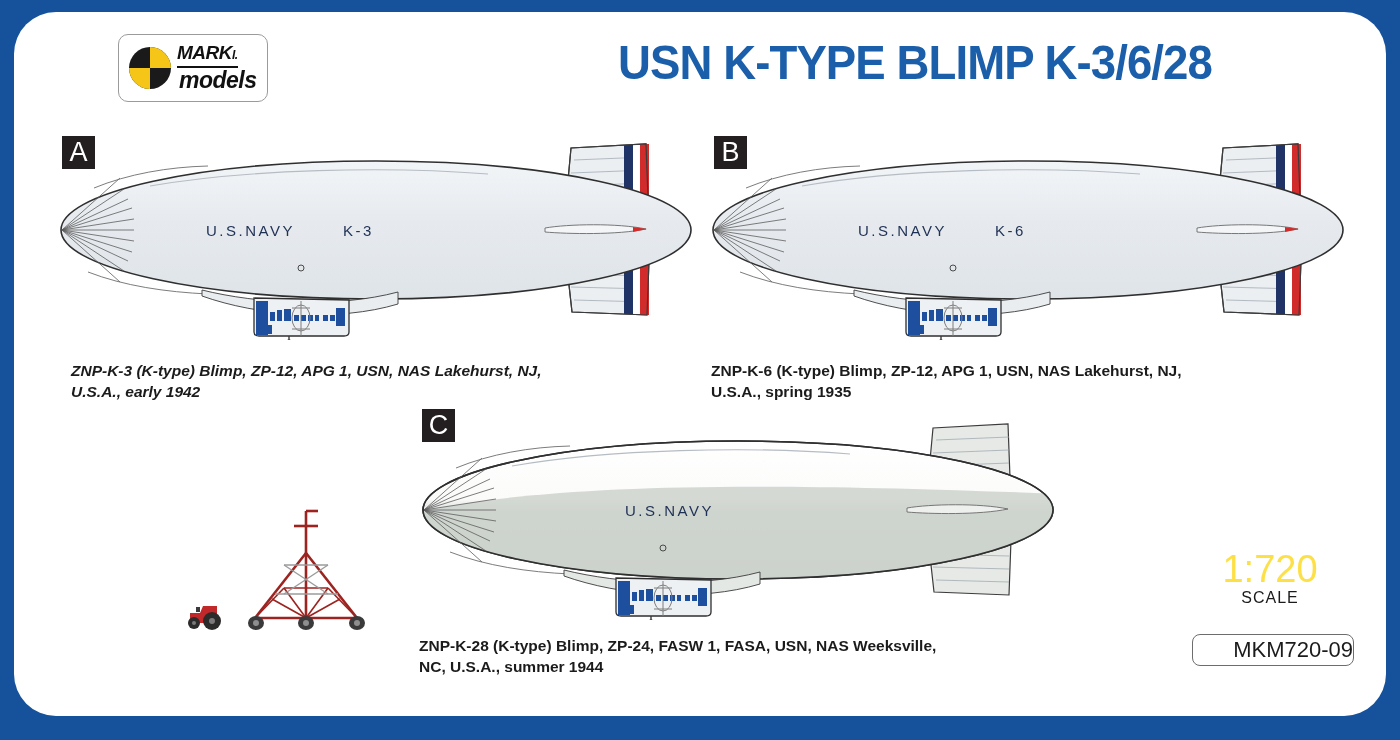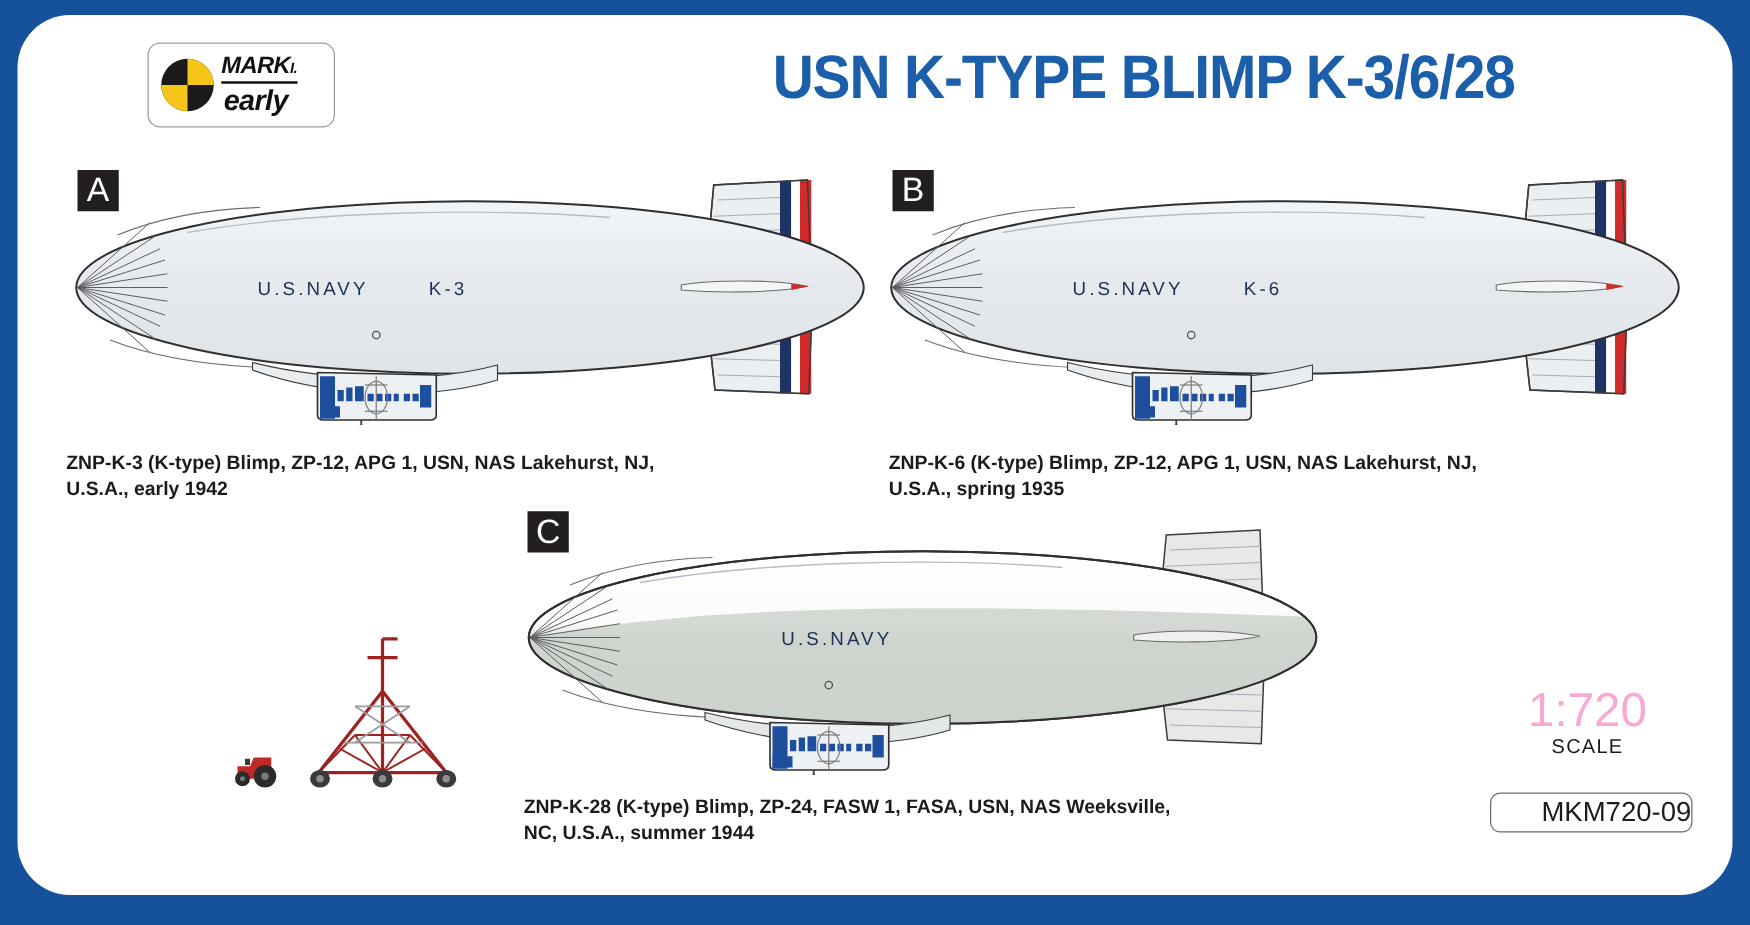--- a/index.html
+++ b/index.html
@@ -77,21 +77,21 @@
   
   .caption{
     position:absolute;
     font-size:15.5px;font-weight:bold;color:#1b1b1b;
     line-height:21px;
     white-space:pre-line;
   }
   
   .scale-num{
     position:absolute;left:1180px;top:548px;width:180px;
-    text-align:center;font-size:38px;color:#f9a8d4;letter-spacing:0px;
+    text-align:center;font-size:38px;color:#fde047;letter-spacing:0px;
   }
   .scale-lbl{
     position:absolute;left:1180px;top:589px;width:180px;
     text-align:center;font-size:16px;color:#1b1b1b;letter-spacing:1px;
   }
   .kitno{
     position:absolute;left:1192px;top:634px;
     width:160px;height:30px;
     border:1px solid #6d6d6d;border-radius:8px;
     text-align:right;line-height:30px;
@@ -108,21 +108,21 @@
   <div class="panel"></div>
 
   <div class="logo-box">
     <div class="logo-disc">
       <i class="q1"></i>
         <i class="q2"></i>
     </div>
     <div class="logo-mark">
       <span>MARK</span><sup>I.</sup>
     </div>
-    <div class="logo-models">early</div>
+    <div class="logo-models">models</div>
   </div>
 
   <div class="title">USN K-TYPE BLIMP K-3/6/28</div>
 
   <div class="badge" style="left:62px;top:136px;">A</div>
   <div class="badge" style="left:714px;top:136px;">B</div>
   <div class="badge" style="left:422px;top:409px;">C</div>
 
   <svg class="art" style="left:58px;top:140px;" width="640" height="200" viewBox="0 0 640 200">
     <defs>
@@ -415,21 +415,21 @@
     <g>
       <path d="M30,128 L30,118 L40,118 L43,111 L57,111 L57,128 Z" fill="#c0282a"></path>
       <rect x="36" y="112" width="4" height="5" fill="#3a3a3a"></rect>
       <ellipse cx="52" cy="126" rx="9" ry="9" fill="#2b2b2b"></ellipse>
       <ellipse cx="34" cy="128" rx="6" ry="6" fill="#2b2b2b"></ellipse>
       <circle cx="52" cy="126" r="3" fill="#7a7a7a"></circle>
       <circle cx="34" cy="128" r="2" fill="#7a7a7a"></circle>
     </g>
   </svg>
 
-  <div class="caption" style="left:53px;top:360px;width:620px;">ZNP-K-3 (K-type) Blimp, ZP-12, APG 1, USN, NAS Lakehurst, NJ,
+  <div class="caption" style="left:71px;top:360px;width:620px;font-style:italic;">ZNP-K-3 (K-type) Blimp, ZP-12, APG 1, USN, NAS Lakehurst, NJ,
 U.S.A., early 1942</div>
   <div class="caption" style="left:711px;top:360px;width:630px;">ZNP-K-6 (K-type) Blimp, ZP-12, APG 1, USN, NAS Lakehurst, NJ,
 U.S.A., spring 1935</div>
   <div class="caption" style="left:419px;top:635px;width:680px;">ZNP-K-28 (K-type) Blimp, ZP-24, FASW 1, FASA, USN, NAS Weeksville,
 NC, U.S.A., summer 1944</div>
 
   <div class="scale-num">1:720</div>
   <div class="scale-lbl">SCALE</div>
   <div class="kitno">MKM720-09</div>
 </div>

